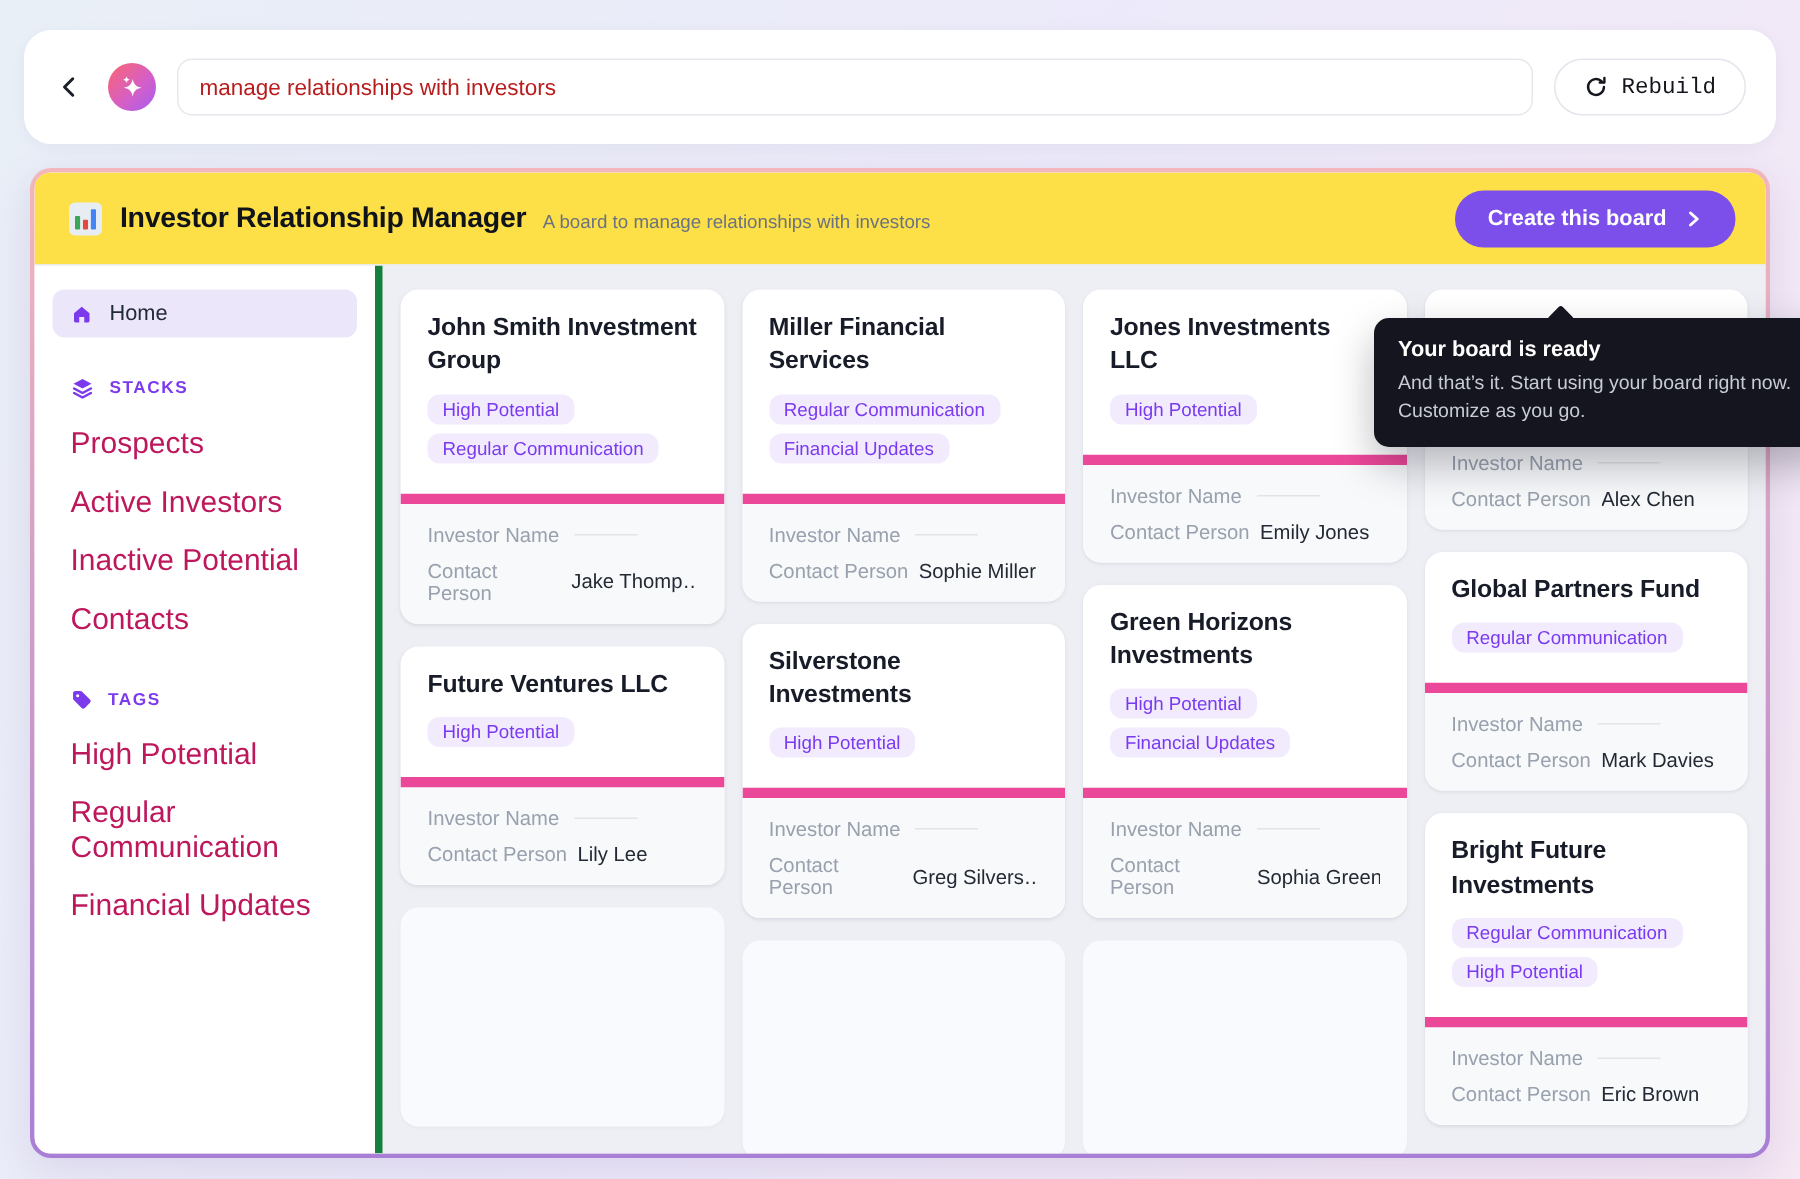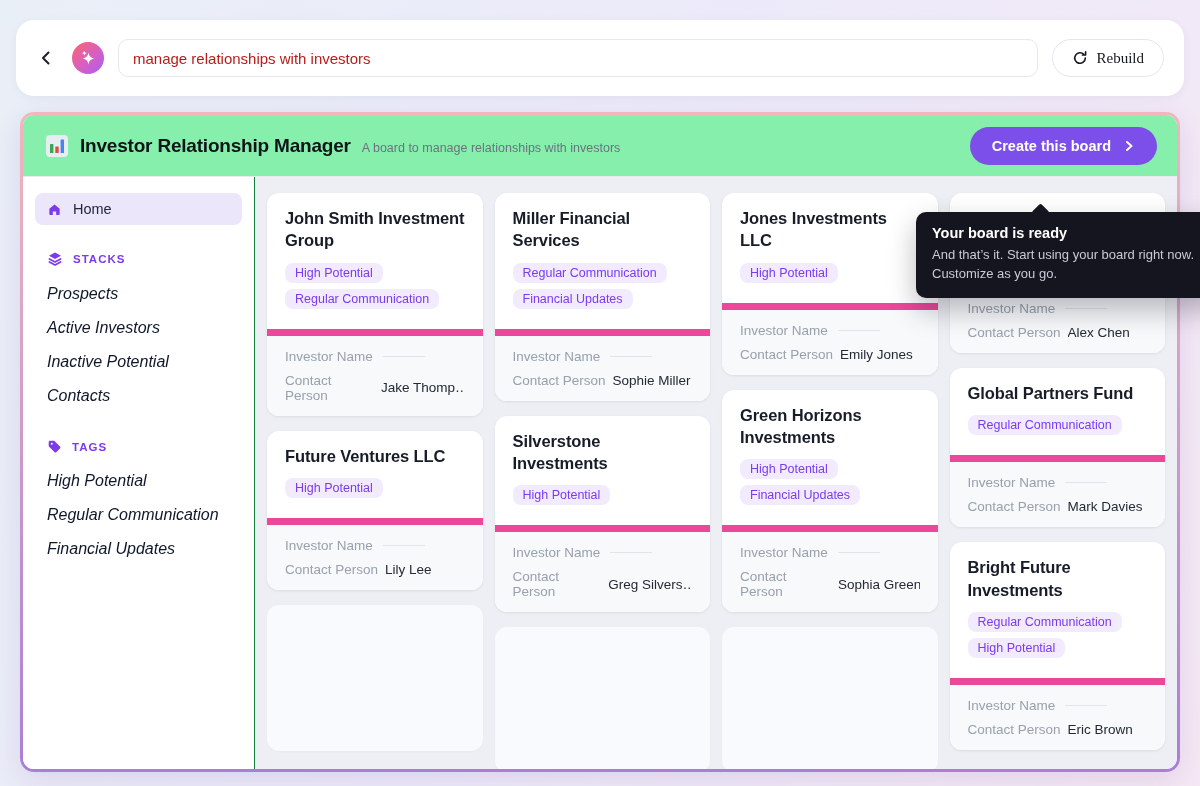--- a/index.html
+++ b/index.html
@@ -23,21 +23,21 @@
     display:flex; align-items:center; justify-content:center;
   }
   .prompt {
     flex:1; height:38px; border:1px solid #e6e8ee; border-radius:10px;
     padding:0 14px; font-size:15px; color:#b91c1c; outline:none; background:#fff;
     font-family:"Liberation Sans", sans-serif;
   }
   .rebuild {
     height:38px; border:1px solid #e3e6ec; border-radius:999px; background:#fff;
     display:flex; align-items:center; gap:9px; padding:0 19px; font-size:15px;
-    color:#13161c; cursor:pointer; font-family:Liberation Serif, serif;
+    color:#13161c; cursor:pointer; font-family:Liberation Mono, monospace;
   }
 
   
   .window-frame {
     position:absolute; left:20px; top:112px; width:1160px; height:660px;
     background:linear-gradient(180deg,var(--window_border_top,#f2b6bc),var(--window_border_bottom,#a97fd6));
     border-radius:14px; padding:3px; box-shadow:0 8px 28px rgba(110,70,150,.14);
   }
   .window { background:#fff; border-radius:11px; height:100%; display:flex; flex-direction:column; overflow:hidden; }
   .titlebar {
@@ -47,49 +47,49 @@
   .dots { display:flex; gap:8px; margin-left:15px; }
   .dot { width:10px; height:10px; border-radius:50%; background:#e7eaef; }
   .win-title {
     position:absolute; left:0; right:0; text-align:center;
     color:#f3f5f8; font-size:13px;
   }
 
   
   .appheader {
     height:62px; flex:0 0 auto; display:flex; align-items:center;
-    padding:0 20px 0 22px; border-bottom:1px solid #e9ebef; background:#86efac;
+    padding:0 20px 0 22px; border-bottom:1px solid #e9ebef; background:#fde047;
   }
   .chart-ic { width:24px; height:24px; margin-right:11px; flex:0 0 auto; }
   .app-title { font-size:19px; font-weight:700; color:#10131a; letter-spacing:-.2px; white-space:nowrap; }
   .app-sub { font-size:12.5px; color:#6b7280; margin-left:11px; margin-top:4px; white-space:nowrap; }
   .spacer { flex:1; }
   .create-btn {
     height:38px; border:none; border-radius:999px; background:var(--accent_button,#7c4feb);
     color:#fff; font-size:14.5px; font-weight:600; display:flex; align-items:center;
     gap:12px; padding:0 22px; cursor:pointer; font-family:"Liberation Sans", sans-serif;
   }
 
   
   .content { flex:1; display:flex; overflow:hidden; background:var(--board_bg,#edeff4); }
   .sidebar {
-    width:232px; flex:0 0 auto; background:#fff; border-right:1px solid #15803d;
+    width:232px; flex:0 0 auto; background:#fff; border-right:5px solid #15803d;
     padding:16px 12px;
   }
   .home-item {
     display:flex; align-items:center; gap:11px; height:32px; border-radius:8px;
     background:#ece6fb; padding:0 12px; font-size:14.5px; font-weight:500; color:#22293a;
     cursor:pointer;
   }
   .side-section {
     display:flex; align-items:center; gap:10px; padding:0 12px;
     margin:26px 0 10px; color:var(--accent,#7c3aed);
     font-size:11.5px; font-weight:700; letter-spacing:1px;
   }
-  .side-item { padding:8px 12px; font-size:16px; color:#0f172a; cursor:pointer; border-radius:8px;font-style:italic; }
+  .side-item { padding:8px 12px; font-size:20px; color:#be185d; cursor:pointer; border-radius:8px; }
 
   
   .board { flex:1; padding:16px 12px 10px 12px; display:flex; gap:12px; overflow:hidden; }
   .col { flex:1; display:flex; flex-direction:column; gap:15px; min-width:0; }
   .card {
     background:#fff; border-radius:12px;
     box-shadow:0 1px 2px rgba(25,30,50,.05), 0 1px 4px rgba(25,30,50,.04);
     flex:0 0 auto; cursor:pointer;
   }
   .card-top { padding:14px 18px 20px; }

